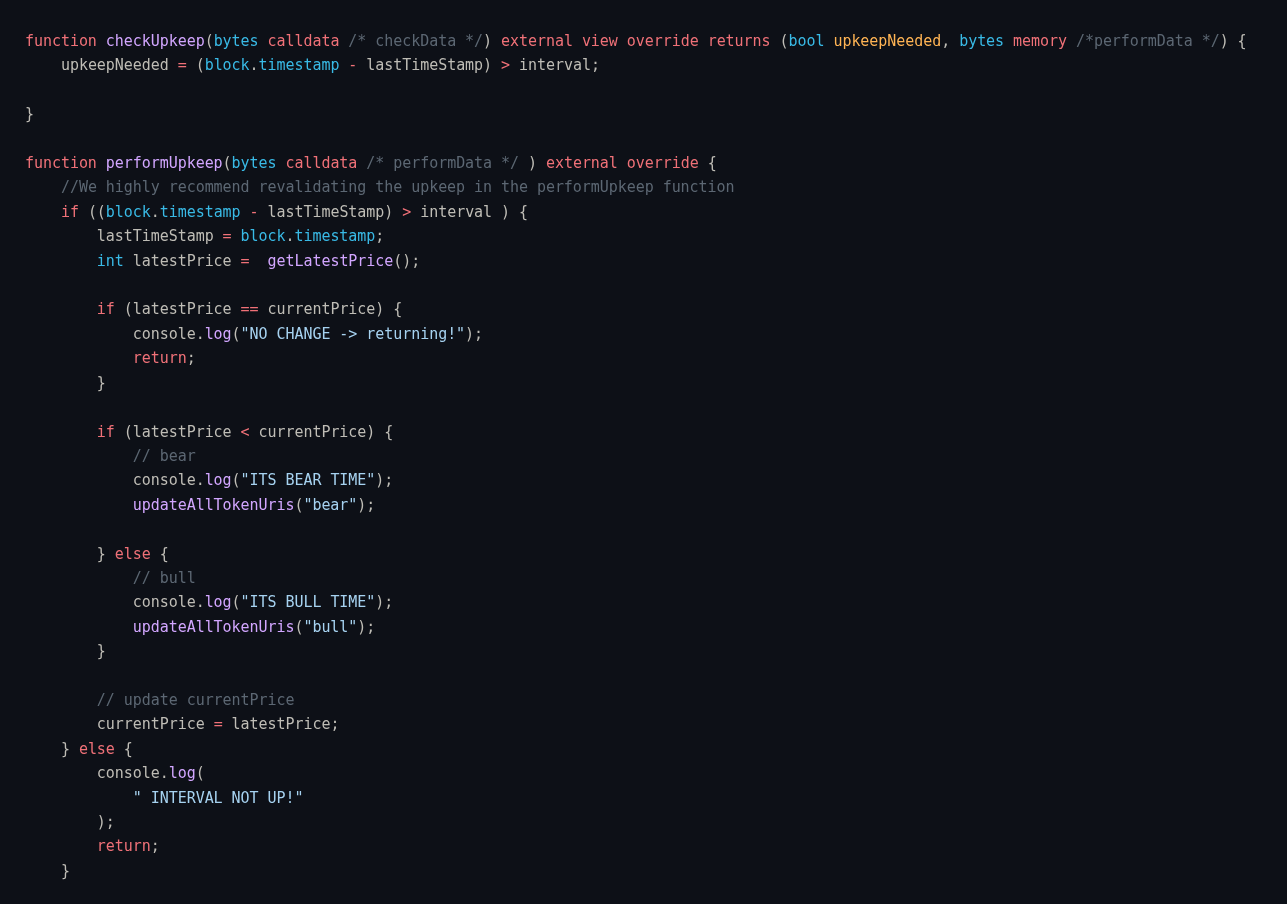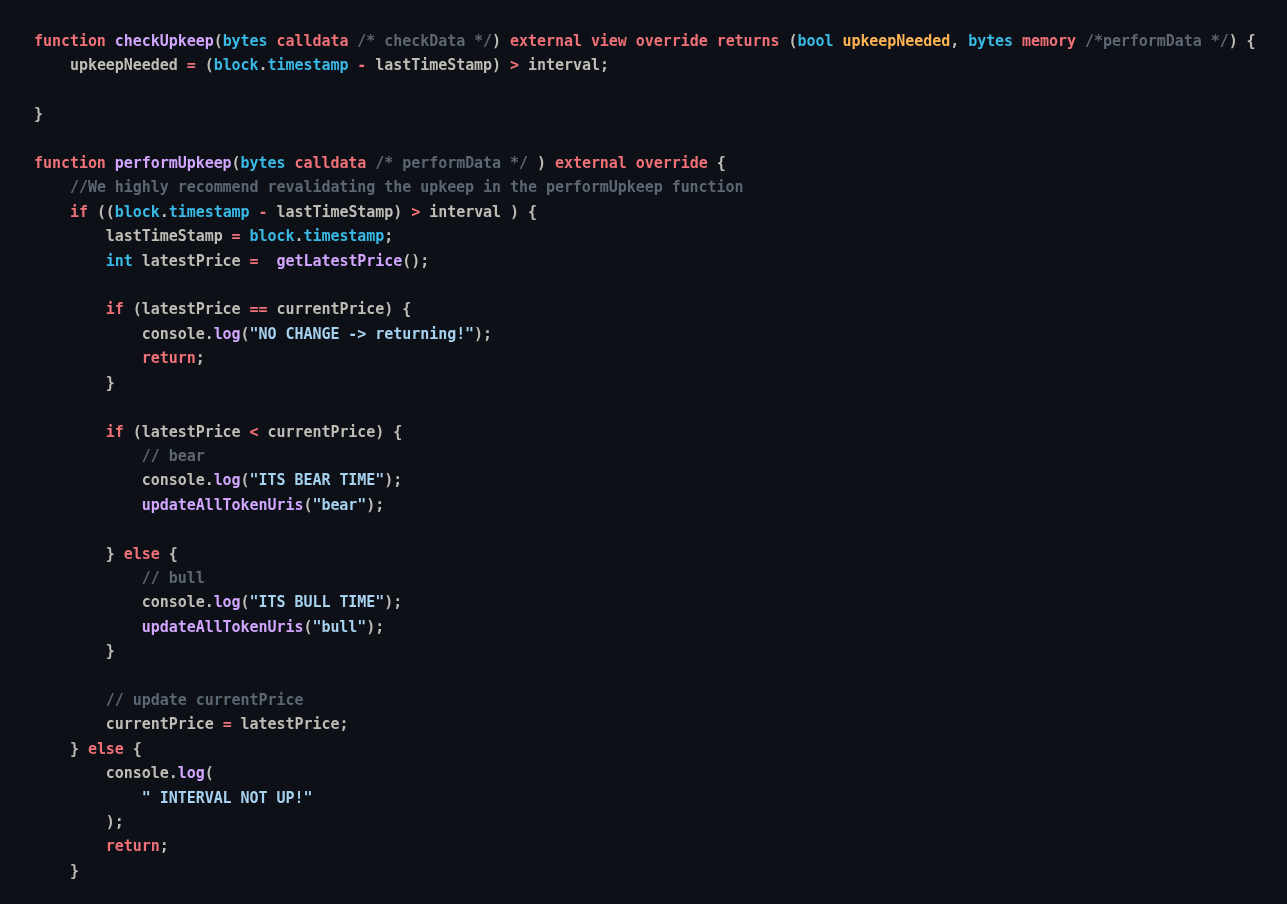--- a/index.html
+++ b/index.html
@@ -11,31 +11,30 @@
   #code-viewer {
     position: relative;
     width: 1287px;
     height: 904px;
     background: #0d1017;
     overflow: hidden;
     box-sizing: border-box;
   }
   #code-block {
     position: absolute;
-    left: 9px;
+    left: 0;
     top: 0;
     padding: 14px 0 0 25px;
     font-family: "DejaVu Sans Mono", "Liberation Mono", monospace;
     font-size: 15px;
     line-height: 24.4px;
     letter-spacing: -0.05px;
     white-space: pre;
     tab-size: 4;
     color: #bfbdb6;
-    font-weight: bold;
     -webkit-font-smoothing: antialiased;
   }
   .ln {
     display: block;
     min-height: 24.4px;
   }
   
   .t-kw       { color: #f07178; }  
   .t-fn       { color: #d2a6ff; }  
   .t-type     { color: #39bae6; }  

